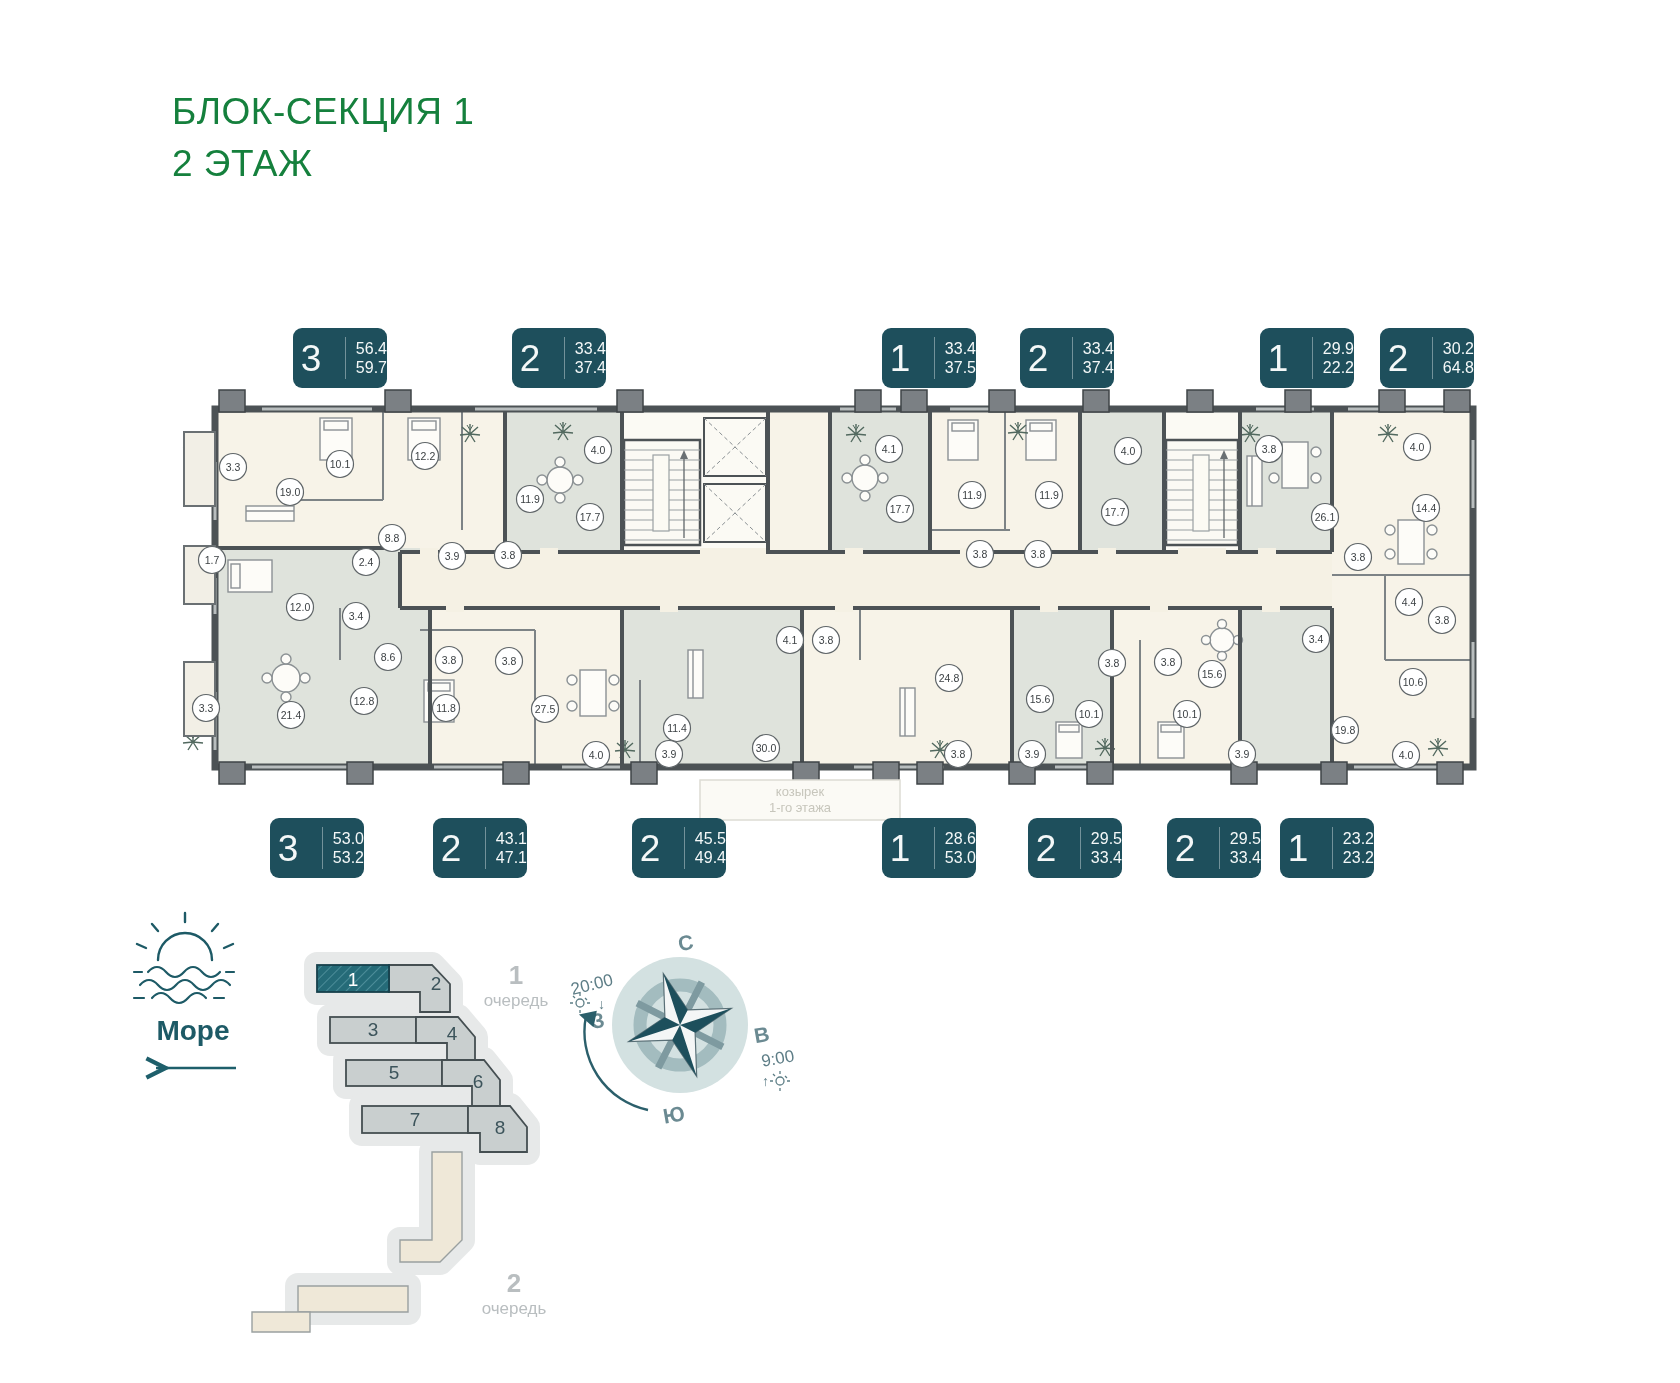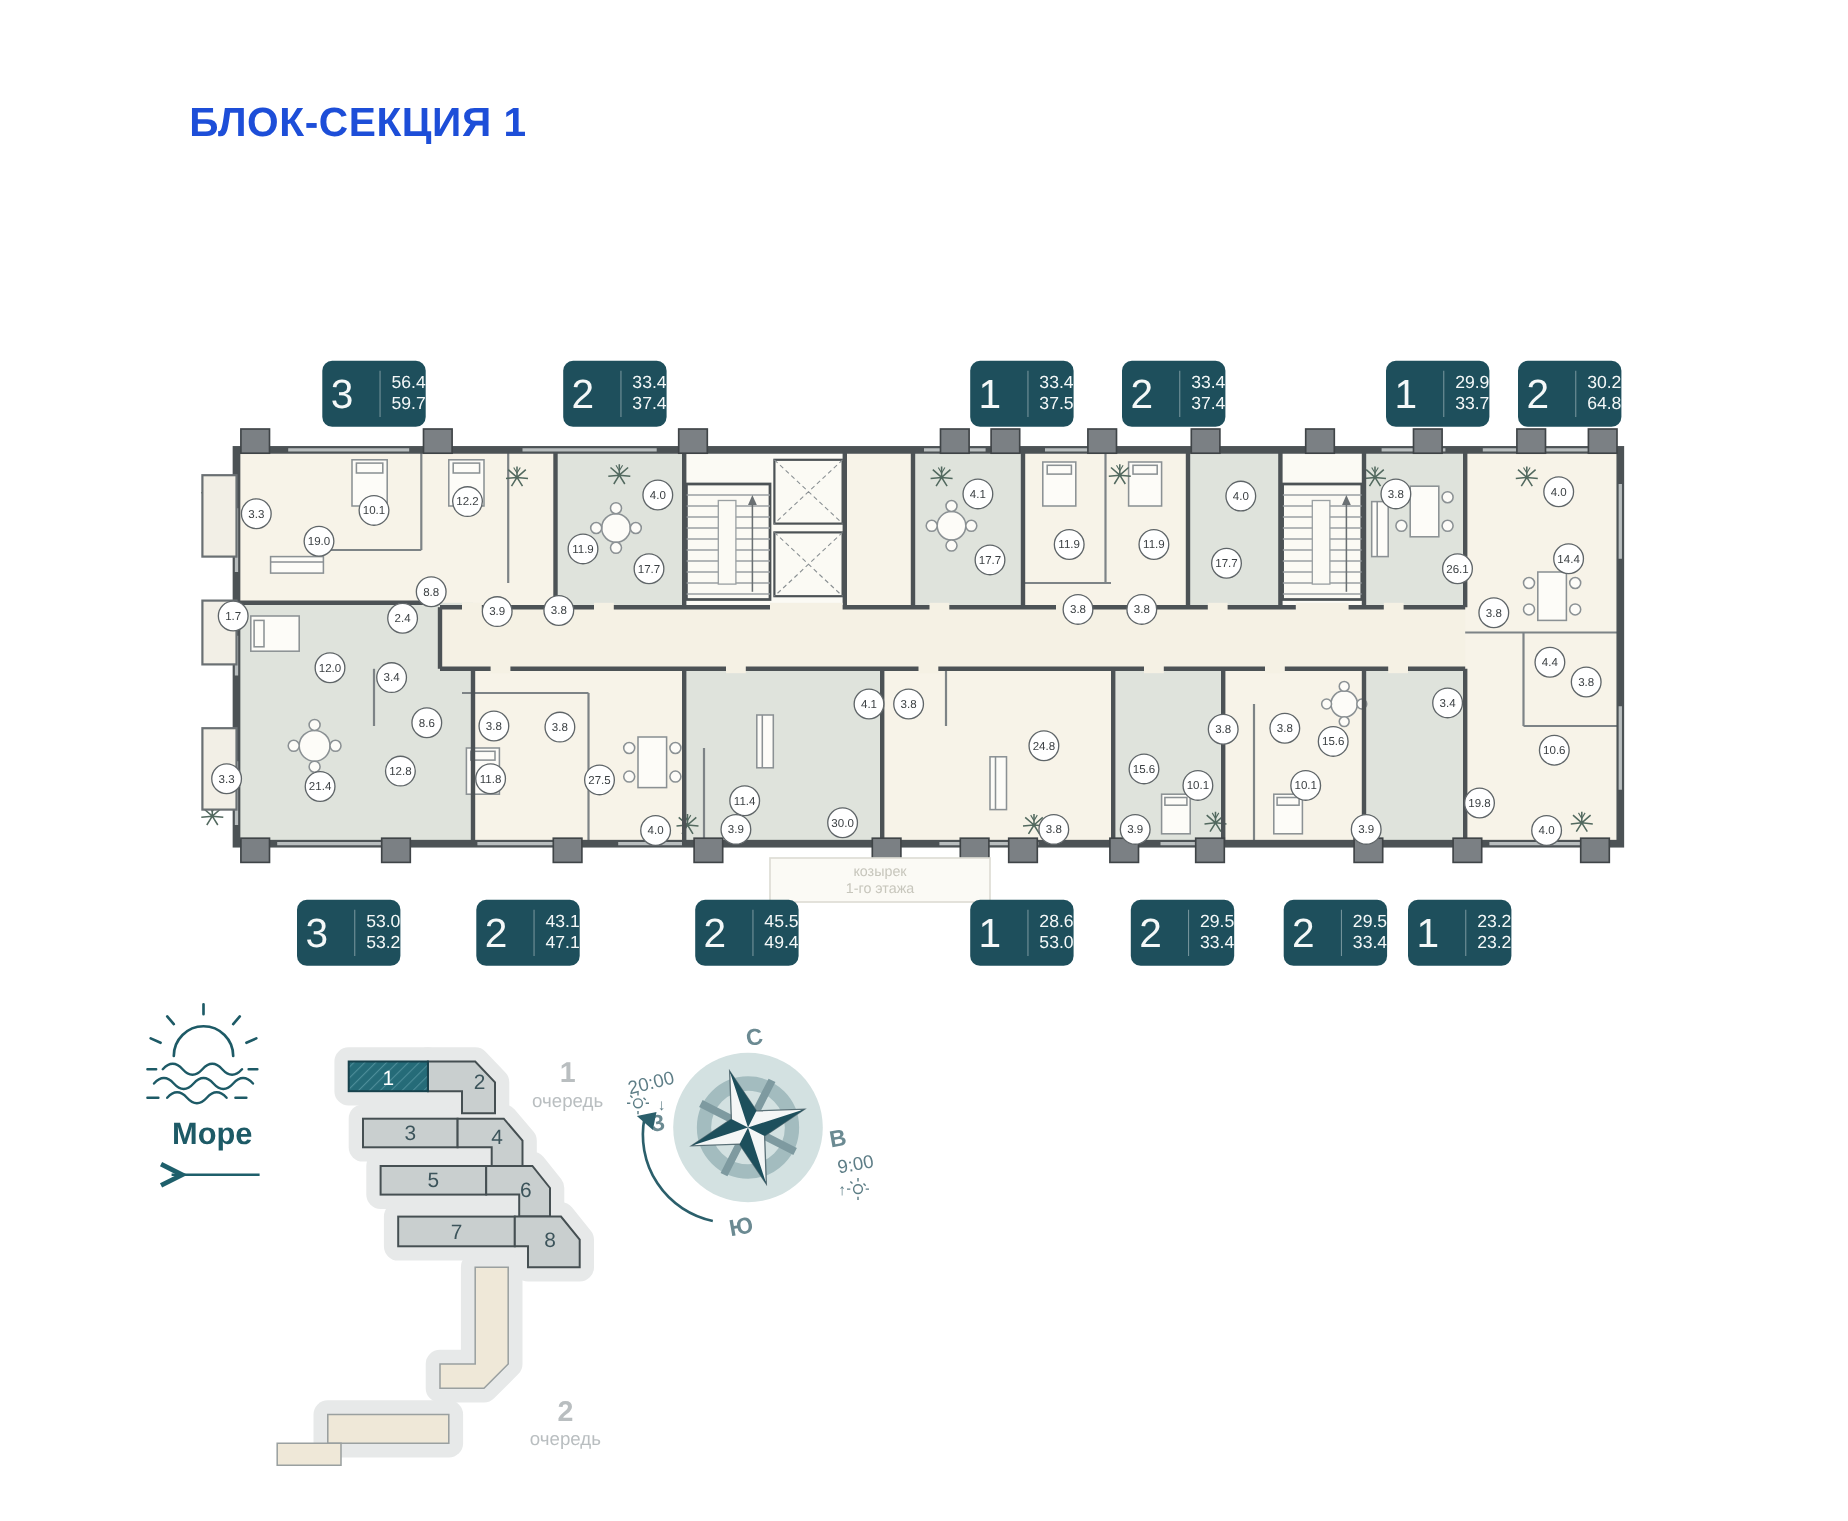--- a/index.html
+++ b/index.html
@@ -1,38 +1,39 @@
 <!DOCTYPE html>
 <html><head>
 <meta charset="utf-8">
 <style>
   html,body{margin:0;padding:0;background:#ffffff;}
   body{font-family:"Liberation Sans","DejaVu Sans",sans-serif;}
   #stage{position:relative;width:1680px;height:1383px;background:#ffffff;overflow:hidden;}
   #plan-svg{position:absolute;left:0;top:0;}
-  .page-title{position:absolute;left:172px;top:86px;color:#1d4ed8;font-size:37px;
-    font-weight:700;line-height:1.4;letter-spacing:.5px;}
+  .page-title{position:absolute;left:172px;top:86px;color:#15803d;font-size:37px;
+    font-weight:400;line-height:1.4;letter-spacing:.5px;}
   .tag{position:absolute;width:94px;height:60px;background:#1e4f5c;border-radius:9px;
     display:flex;align-items:center;color:#f4f8f8;box-sizing:border-box;}
   .tag::after{content:"";position:absolute;left:50%;width:20px;height:20px;background:#1e4f5c;
     transform:translateX(-50%) rotate(45deg);border-radius:4px;z-index:-1;}
   .tag.top-row::after{bottom:-7px;}
   .tag.bottom-row::after{top:-7px;}
   .tag .num{width:42px;text-align:center;font-size:37px;font-weight:400;line-height:1;}
   .tag .areas{border-left:1px solid rgba(255,255,255,.38);margin-left:16px;padding-left:10px;
     height:42px;display:flex;flex-direction:column;justify-content:center;
     font-size:16px;line-height:1.2;}
 </style>
 </head>
 <body>
 
 <div id="stage">
 
   <div class="page-title">
     <div>БЛОК-СЕКЦИЯ 1</div>
+    <div>2 ЭТАЖ</div>
   </div>
 
   <svg id="plan-svg" width="1680" height="1383" viewBox="0 0 1680 1383">
     <defs>
       <g id="plant" stroke="#52695f" stroke-width="1.4" fill="none">
         <path d="M0,0 l0,-10 M0,0 l8,-7 M0,0 l-8,-7 M0,0 l10,1 M0,0 l-10,1 M0,0 l5,8 M0,0 l-5,8"></path>
         <path d="M0,-4 l3,-5 M0,-4 l-3,-5" stroke-width="1"></path>
       </g>
       <g id="minisun" stroke="#5c7d85" stroke-width="1.3" fill="none">
         <circle r="4" cx="0" cy="0"></circle>
@@ -670,21 +671,21 @@
         <div class="num">2</div>
         <div class="areas">
           <span>33.4</span>
           <span>37.4</span>
         </div>
       </div>
       <div class="tag top-row" style="left: 1260px; top: 328px;">
         <div class="num">1</div>
         <div class="areas">
           <span>29.9</span>
-          <span>33.7</span>
+          <span>22.2</span>
         </div>
       </div>
       <div class="tag top-row" style="left: 1380px; top: 328px;">
         <div class="num">2</div>
         <div class="areas">
           <span>30.2</span>
           <span>64.8</span>
         </div>
       </div>
     </div>

